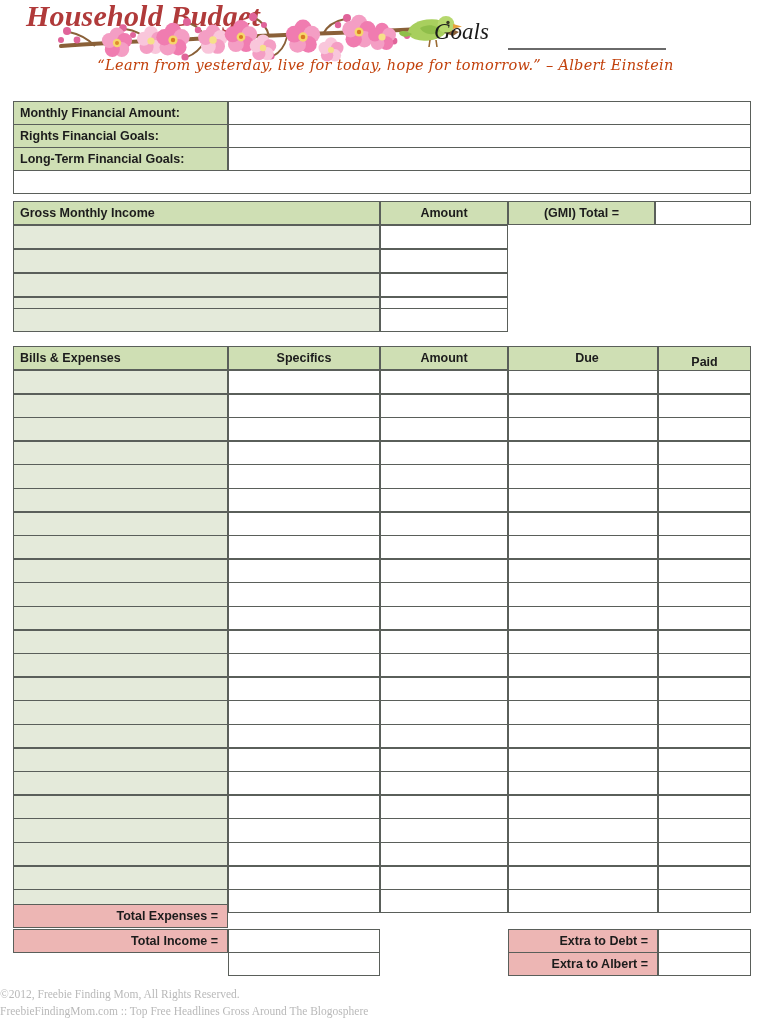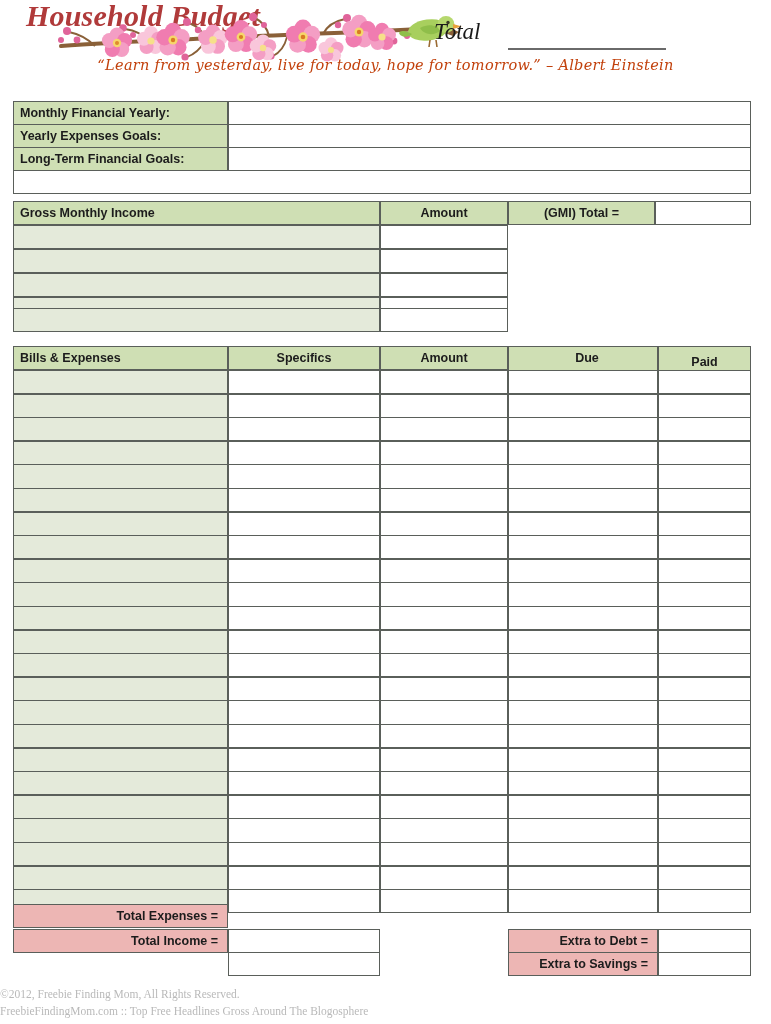--- a/index.html
+++ b/index.html
@@ -244,37 +244,37 @@
       <ellipse cx="18" cy="14" rx="20" ry="10.5" fill="#a8cf5e" transform="rotate(-8 18 14)"></ellipse>
       <circle cx="36" cy="8.5" r="8.5" fill="#b6d86e"></circle>
       <path d="M43 8 L52 10.5 L43 13 Z" fill="#e8a13c"></path>
       <circle cx="38" cy="6.5" r="1.7" fill="#3a3a25"></circle>
       <path d="M10 12 C 18 7, 28 9, 30 15 C 24 20, 14 19, 10 12 Z" fill="#8fbe4a"></path>
       <path d="M-2 16 C -10 13, -14 17, -8 20 C -4 22, 0 20, 2 18 Z" fill="#8fbe4a"></path>
       <path d="M20 24 L19 31 M26 24 L27 31" stroke="#9a6a32" stroke-width="1.6"></path>
     </g>
   </svg>
 
-  <div class="month-label">Total</div>
+  <div class="month-label">Goals</div>
   <div class="month-line"></div>
 
   <div class="quote">“Learn from yesterday, live for today, hope for tomorrow.”  – Albert Einstein</div>
 </div>
 
 <div>
 
   <div class="cell green-dark lbl mid" style="left:13px; top:101px; width:215px; height:24px;">
-    <span>Monthly Financial Yearly:</span>
+    <span>Monthly Financial Amount:</span>
   </div>
   <div class="cell lbl mid" style="left:228px; top:101px; width:523px; height:24px;">
     <span></span>
   </div>
 
   <div class="cell green-dark lbl mid" style="left:13px; top:124px; width:215px; height:24px;">
-    <span>Yearly Expenses Goals:</span>
+    <span>Rights Financial Goals:</span>
   </div>
   <div class="cell lbl mid" style="left:228px; top:124px; width:523px; height:24px;">
     <span></span>
   </div>
 
   <div class="cell green-dark lbl mid" style="left:13px; top:147px; width:215px; height:24px;">
     <span>Long-Term Financial Goals:</span>
   </div>
   <div class="cell lbl mid" style="left:228px; top:147px; width:523px; height:24px;">
     <span></span>
@@ -717,21 +717,21 @@
   </div>
 
   <div class="cell pink rgt mid" style="left:508px; top:929px; width:150px; height:24px;padding-left:20px;">
     <span>Extra to Debt =</span>
   </div>
   <div class="cell ctr mid" style="left:658px; top:929px; width:93px; height:24px;">
     <span></span>
   </div>
 
   <div class="cell pink rgt mid" style="left:508px; top:952px; width:150px; height:24px;">
-    <span>Extra to Savings =</span>
+    <span>Extra to Albert =</span>
   </div>
   <div class="cell ctr mid" style="left:658px; top:952px; width:93px; height:24px;">
     <span></span>
   </div>
 </div>
 
 <div class="footer">
   <div>©2012, Freebie Finding Mom, All Rights Reserved.</div>
   <div>FreebieFindingMom.com :: Top Free Headlines Gross Around The Blogosphere</div>
 </div>

